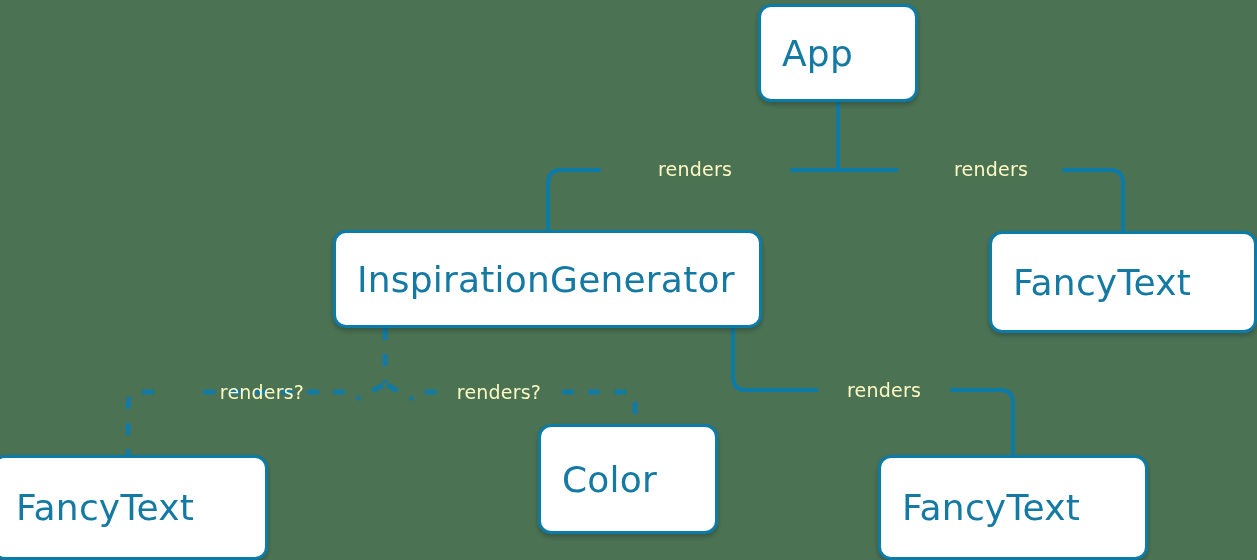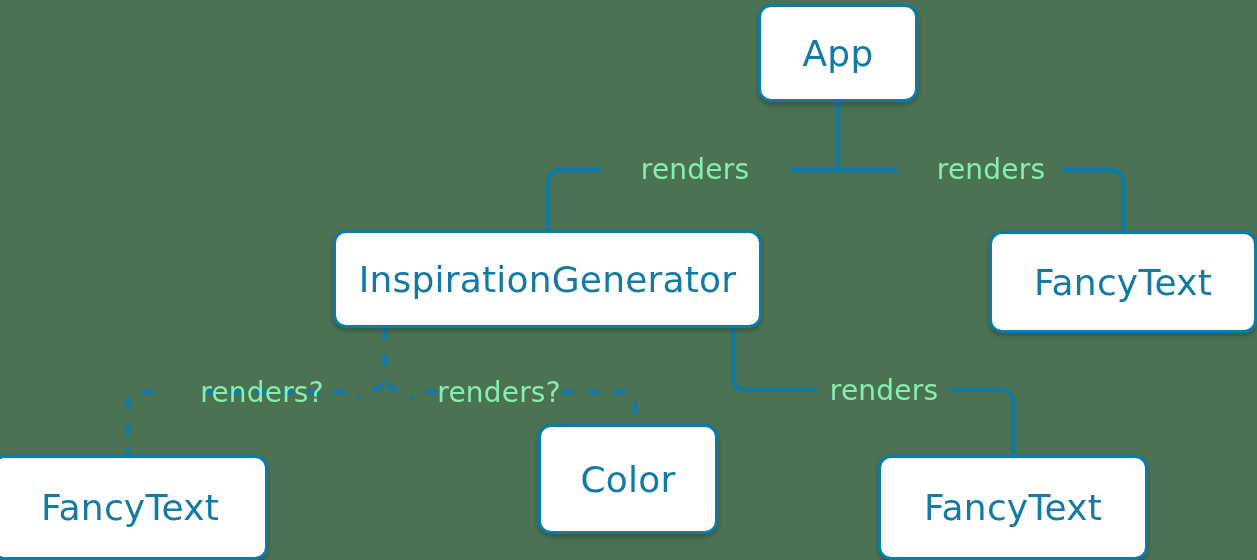--- a/index.html
+++ b/index.html
@@ -27,33 +27,33 @@
   }
   .node {
     position: absolute;
     background: #ffffff;
     border: 3px solid #0d7ba8;
     border-radius: 13px;
     box-sizing: border-box;
     box-shadow: 0 3px 4px rgba(0,0,0,0.22);
     display: flex;
     align-items: center;
-    justify-content: center;
+    padding-left: 21px;
   }
   .node > span {
     color: #1479a3;
     font-size: 36px;
     font-weight: 400;
     letter-spacing: 0.2px;
     white-space: nowrap;
   }
   .edge-label {
     position: absolute;
-    color: #86efac;
-    font-size: 28px;
+    color: #fef9c3;
+    font-size: 19px;
     font-weight: 500;
     white-space: nowrap;
     transform: translate(-50%, -50%);
     letter-spacing: 0.2px;
   }
 </style>
 </head>
 <body>
 
 <div id="stage">

